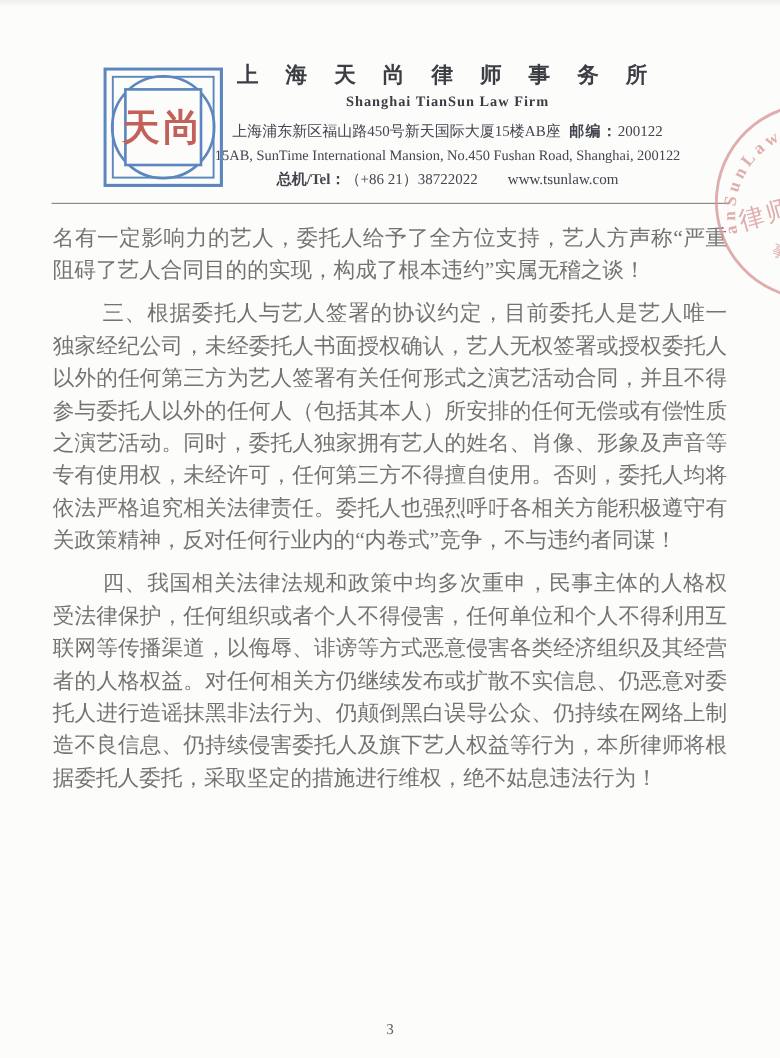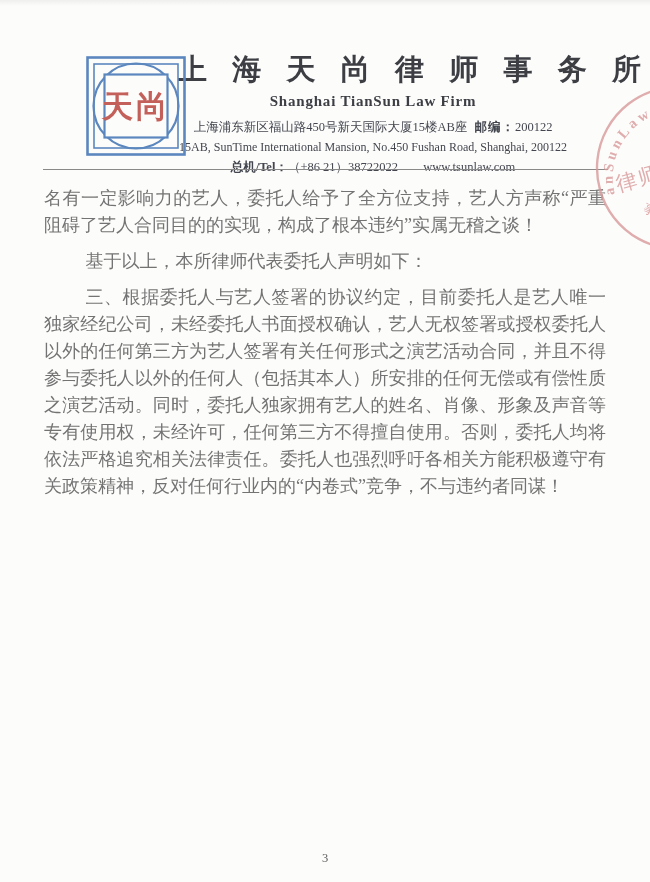--- a/index.html
+++ b/index.html
@@ -8,25 +8,25 @@
     width:650px;height:882px;
     background:#fcfcfb;
     overflow:hidden;
     font-family:"Liberation Serif","DejaVu Serif",serif;
   }
   
   .header{position:absolute;top:50px;left:0;right:0;height:120px;}
   .logo{position:absolute;left:86px;top:6px;width:100px;height:100px;}
   .htext{margin-left:178px;width:390px;text-align:center;}
   .firm-cn{
-    font-size:29px;font-weight:bold;color:#3c3e44;
+    font-size:18px;font-weight:bold;color:#3c3e44;
     letter-spacing:9px;white-space:nowrap;
   }
   .firm-en{
-    font-size:15px;font-weight:bold;color:#3c3e44;
+    font-size:12px;font-weight:bold;color:#3c3e44;
     letter-spacing:0.8px;margin-top:3px;
   }
   .addr-cn{font-size:12.5px;color:#43464e;margin-top:9px;white-space:nowrap;}
   .addr-cn b{letter-spacing:1px;}
   .addr-en{font-size:12px;color:#43464e;margin-top:4px;white-space:nowrap;}
   .tel-line{font-size:12.5px;color:#43464e;margin-top:4px;white-space:nowrap;}
   .tel-line .web{margin-left:22px;}
   .rule{
     position:absolute;top:169px;left:43px;right:42px;
     border-top:1.6px solid #898989;
@@ -83,22 +83,22 @@
         <b>总机/Tel：</b><span>（+86 21）38722022</span>
         <span class="web">www.tsunlaw.com</span>
       </div>
     </div>
   </div>
 
   <div class="rule"></div>
 
   <div class="content">
     <p>名有一定影响力的艺人，委托人给予了全方位支持，艺人方声称“严重阻碍了艺人合同目的的实现，构成了根本违约”实属无稽之谈！</p>
-    <p class="indent">基于以上，本所律师代表委托人声明如下：</p>
     <p class="indent">三、根据委托人与艺人签署的协议约定，目前委托人是艺人唯一独家经纪公司，未经委托人书面授权确认，艺人无权签署或授权委托人以外的任何第三方为艺人签署有关任何形式之演艺活动合同，并且不得参与委托人以外的任何人（包括其本人）所安排的任何无偿或有偿性质之演艺活动。同时，委托人独家拥有艺人的姓名、肖像、形象及声音等专有使用权，未经许可，任何第三方不得擅自使用。否则，委托人均将依法严格追究相关法律责任。委托人也强烈呼吁各相关方能积极遵守有关政策精神，反对任何行业内的“内卷式”竞争，不与违约者同谋！</p>
+    <p class="indent">四、我国相关法律法规和政策中均多次重申，民事主体的人格权受法律保护，任何组织或者个人不得侵害，任何单位和个人不得利用互联网等传播渠道，以侮辱、诽谤等方式恶意侵害各类经济组织及其经营者的人格权益。对任何相关方仍继续发布或扩散不实信息、仍恶意对委托人进行造谣抹黑非法行为、仍颠倒黑白误导公众、仍持续在网络上制造不良信息、仍持续侵害委托人及旗下艺人权益等行为，本所律师将根据委托人委托，采取坚定的措施进行维权，绝不姑息违法行为！</p>
   </div>
 
   <svg class="stamp" viewBox="0 0 172 172">
     <defs>
       <path id="sealArc" d="M 18 96 A 68 68 0 0 1 154 96" fill="none"></path>
     </defs>
     <circle cx="86" cy="86" r="81" fill="none" stroke="#d89a9a" stroke-width="2.4"></circle>
     <text font-size="14.5" fill="#d89a9a" letter-spacing="3.5" font-family="'Liberation Serif',serif" font-weight="bold">
       <textPath href="#sealArc" startOffset="2">anSunLawFirm</textPath>
     </text>

